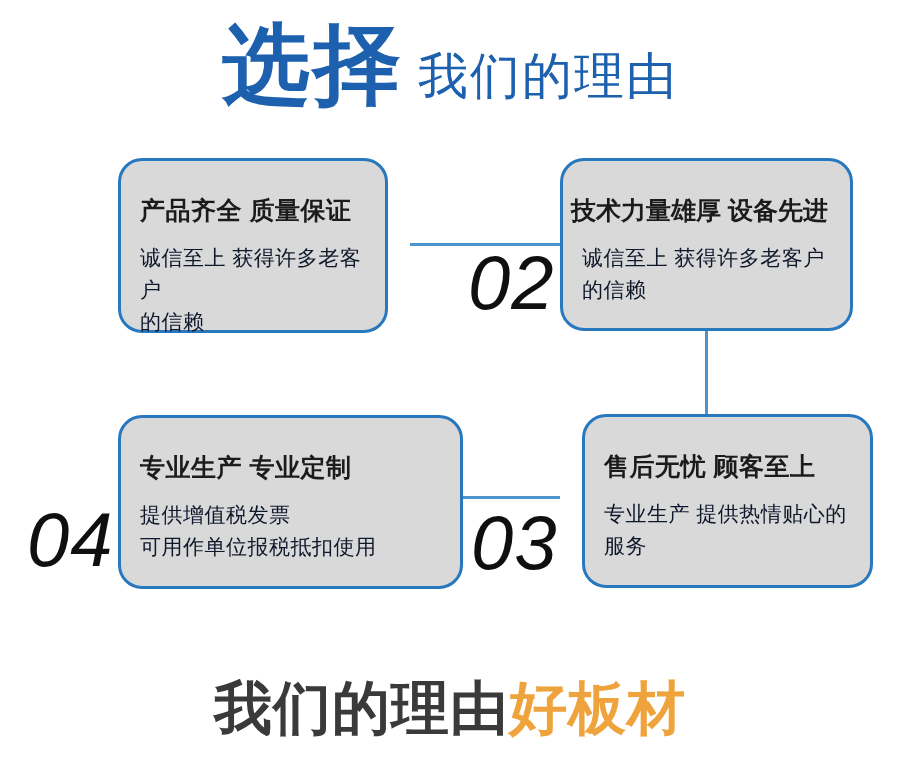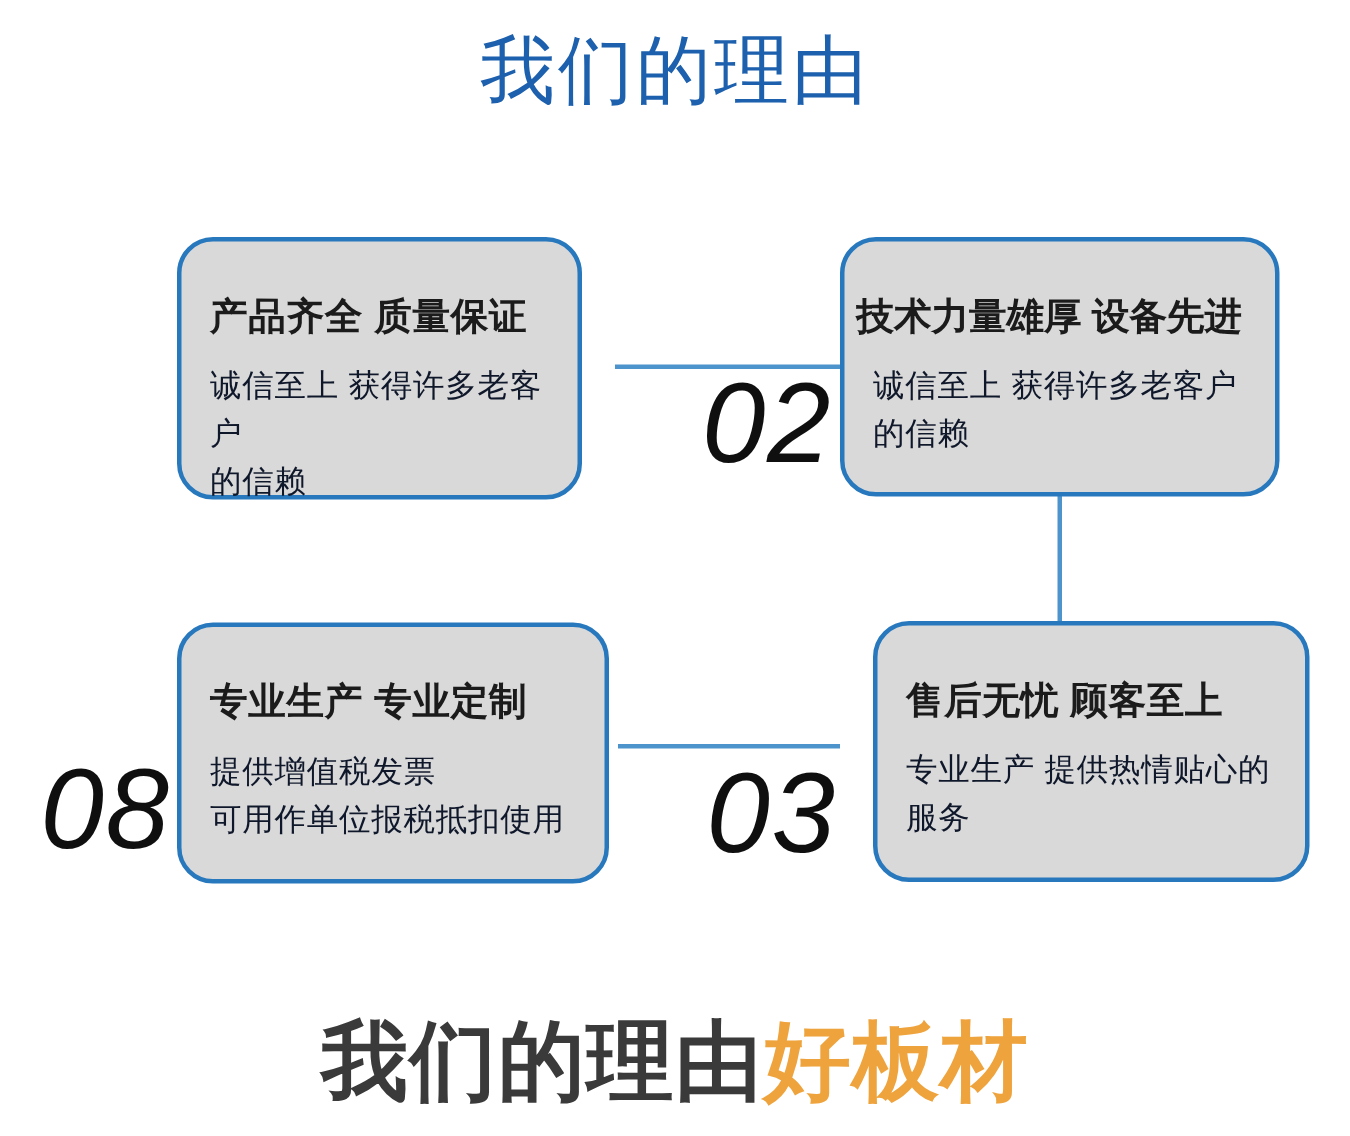--- a/index.html
+++ b/index.html
@@ -42,21 +42,21 @@
     position: absolute;
     background: #D9D9D9;
     border: 3px solid #2878BE;
     border-radius: 24px;
     box-sizing: border-box;
     padding: 33px 14px 0 19px;
   }
   .b1 { left: 118px; top: 158px; width: 270px; height: 175px; }
   .b2 { left: 560px; top: 158px; width: 293px; height: 173px; }
   .b3 { left: 582px; top: 414px; width: 291px; height: 174px; }
-  .b4 { left: 118px; top: 415px; width: 288px; height: 174px; }
+  .b4 { left: 118px; top: 415px; width: 345px; height: 174px; }
 
   .box-title {
     font-size: 25px;
     font-weight: 700;
     color: #1b1b1b;
     white-space: nowrap;
     letter-spacing: 0.5px;
   }
   .b2 .box-title { margin-left: -11px; letter-spacing: 0; }
   .box-body {
@@ -101,30 +101,31 @@
   }
   .footer-gray  { color: #3a3a3a; }
   .footer-orange{ color: #EFA33C; }
 </style>
 </head>
 <body>
 
 <div class="stage">
 
   <div class="header">
+    <span class="title-main">选择</span>
     <span class="title-rest">我们的理由</span>
   </div>
 
   <div class="connector c1"></div>
   <div class="connector c2"></div>
   <div class="connector c3"></div>
 
   <div class="num n2">02</div>
   <div class="num n3">03</div>
-  <div class="num n4">08</div>
+  <div class="num n4">04</div>
 
   <div class="box b1">
     <div class="box-title">产品齐全 质量保证</div>
     <div class="box-body">
       <span>诚信至上 获得许多老客户</span><br>
       <span>的信赖</span>
     </div>
   </div>
 
   <div class="box b2">

